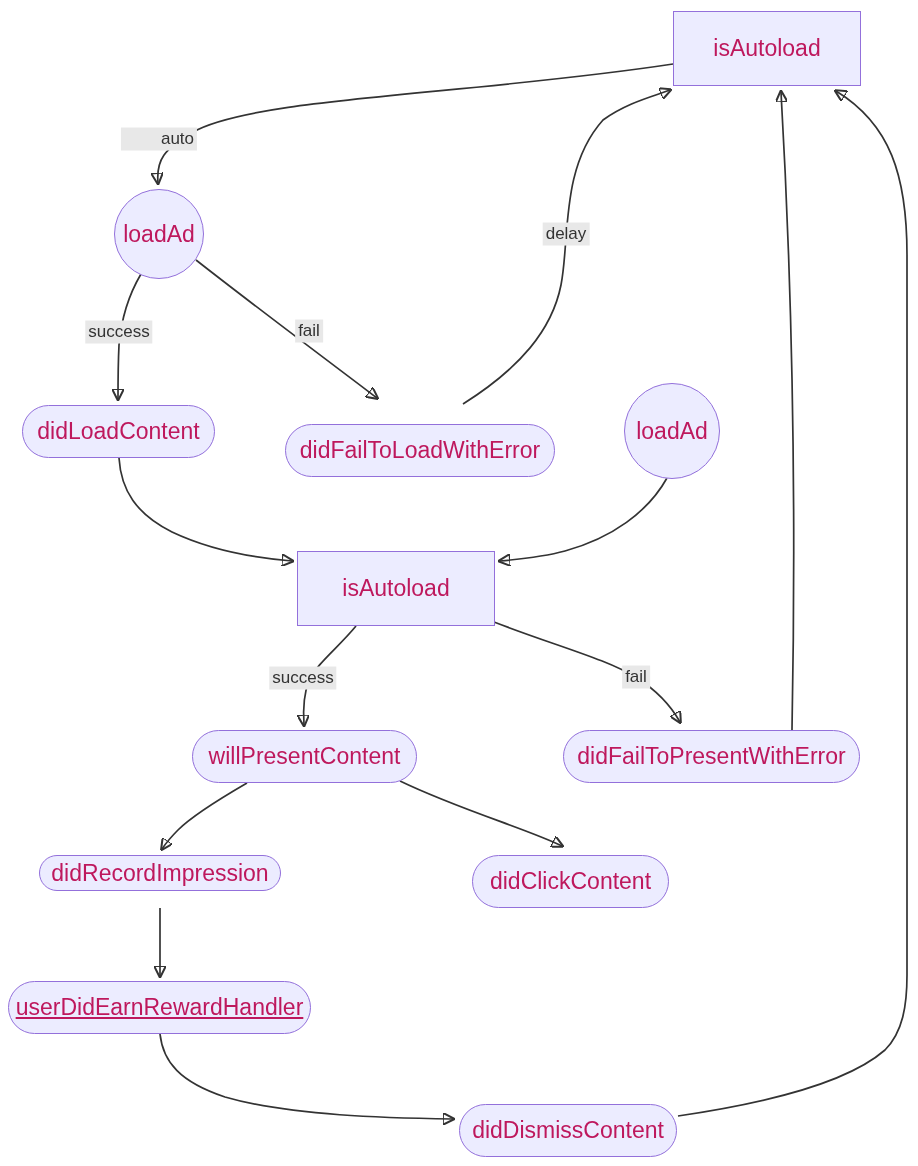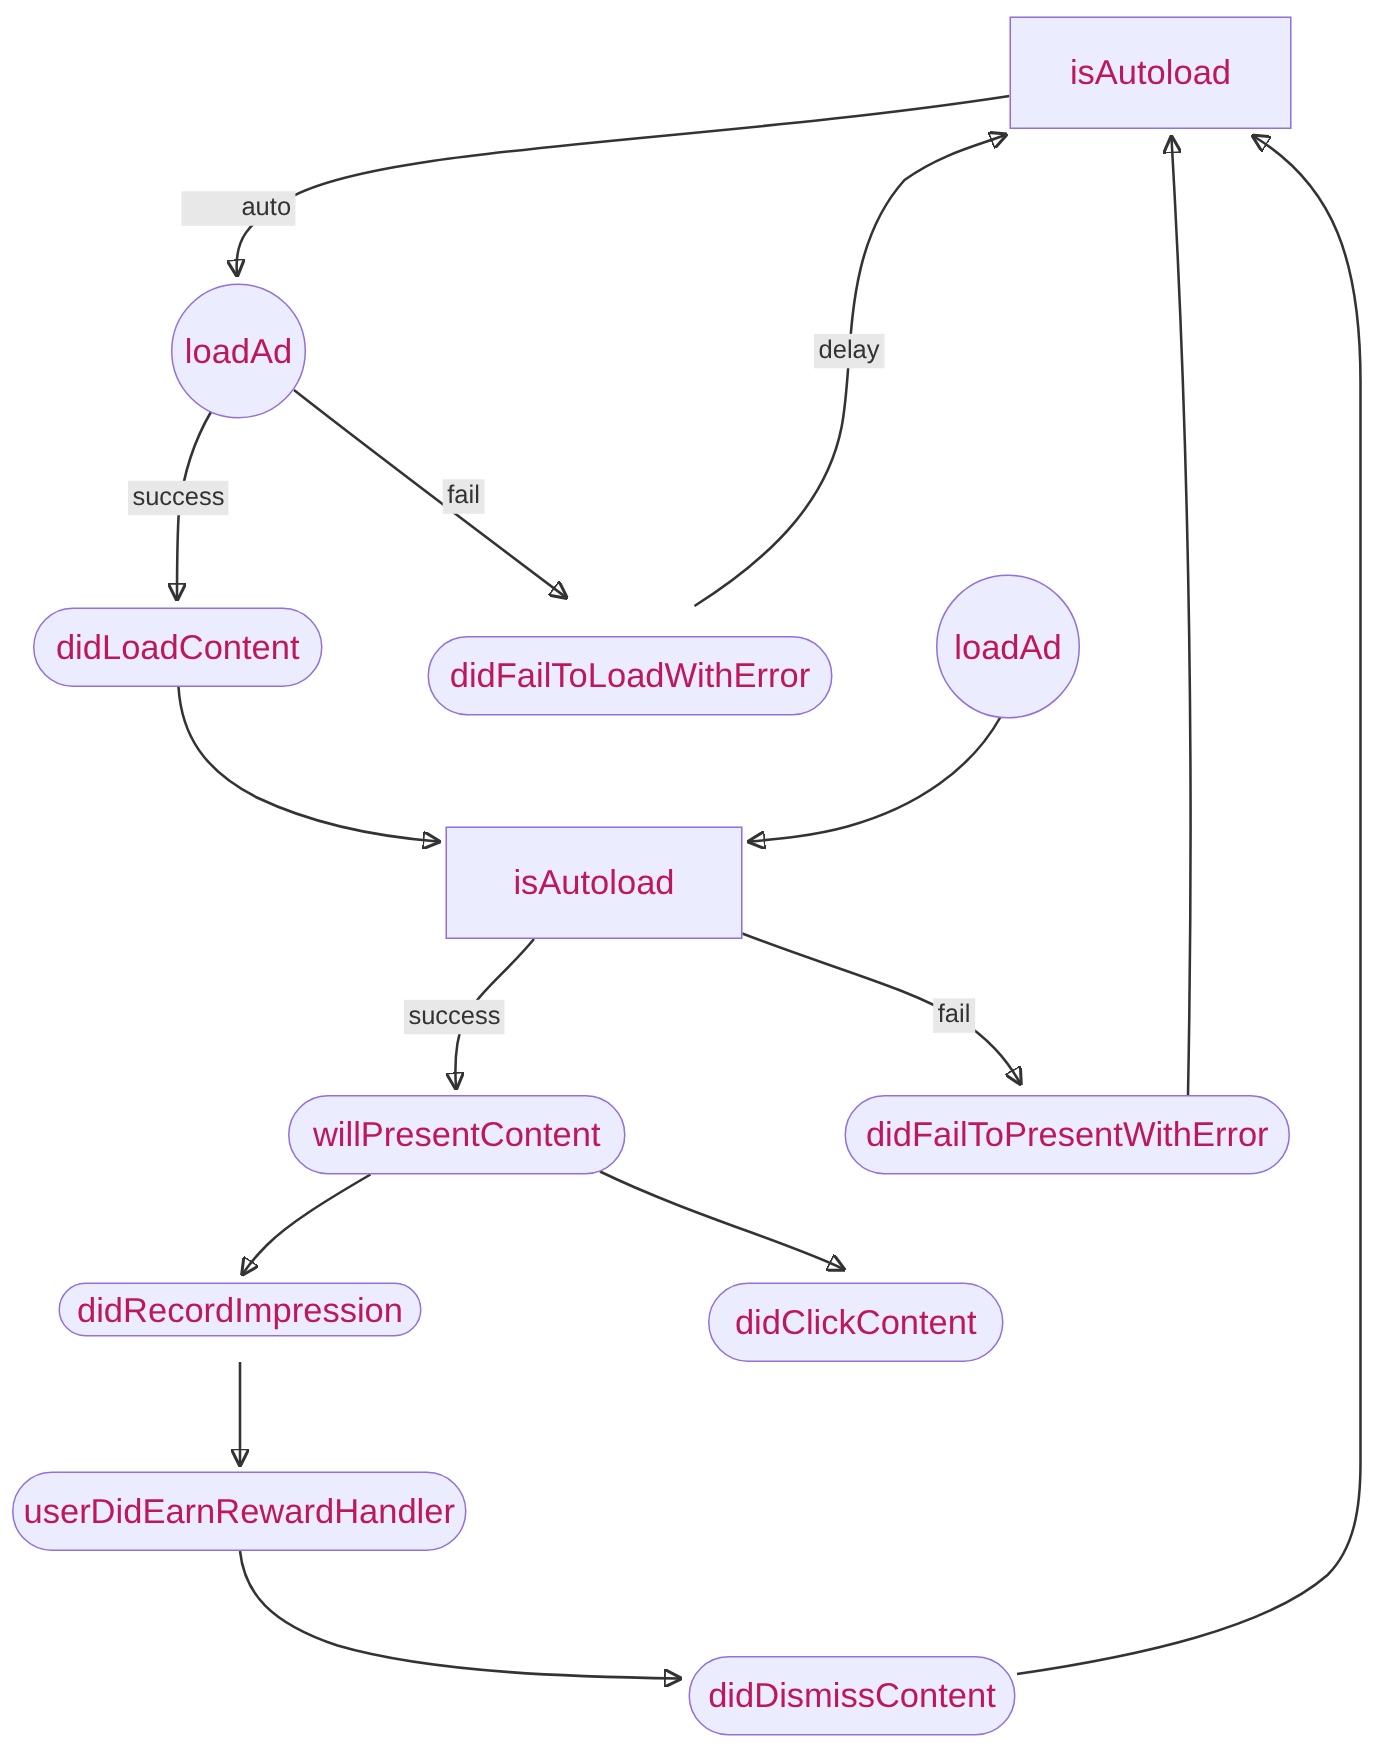--- a/index.html
+++ b/index.html
@@ -109,21 +109,21 @@
   </div>
 
   <div class="node stadium" style="left:39px; top:855px; width:242px; height:36px;">
     <span>didRecordImpression</span>
   </div>
 
   <div class="node stadium" style="left:472px; top:855px; width:197px; height:53px;">
     <span>didClickContent</span>
   </div>
 
-  <div class="node stadium" style="left:8px; top:981px; width:303px; height:53px;">
+  <div class="node stadium" style="left:8px; top:981px; width:303px; height:53px;text-decoration:underline;">
     <span>userDidEarnRewardHandler</span>
   </div>
 
   <div class="node stadium" style="left:459px; top:1104px; width:218px; height:53px;">
     <span>didDismissContent</span>
   </div>
 
   <div class="edge-label" style="left:159px; top:139px;padding-left:40px;">auto</div>
   <div class="edge-label" style="left:119px; top:332px;">success</div>
   <div class="edge-label" style="left:309px; top:331px;">fail</div>

